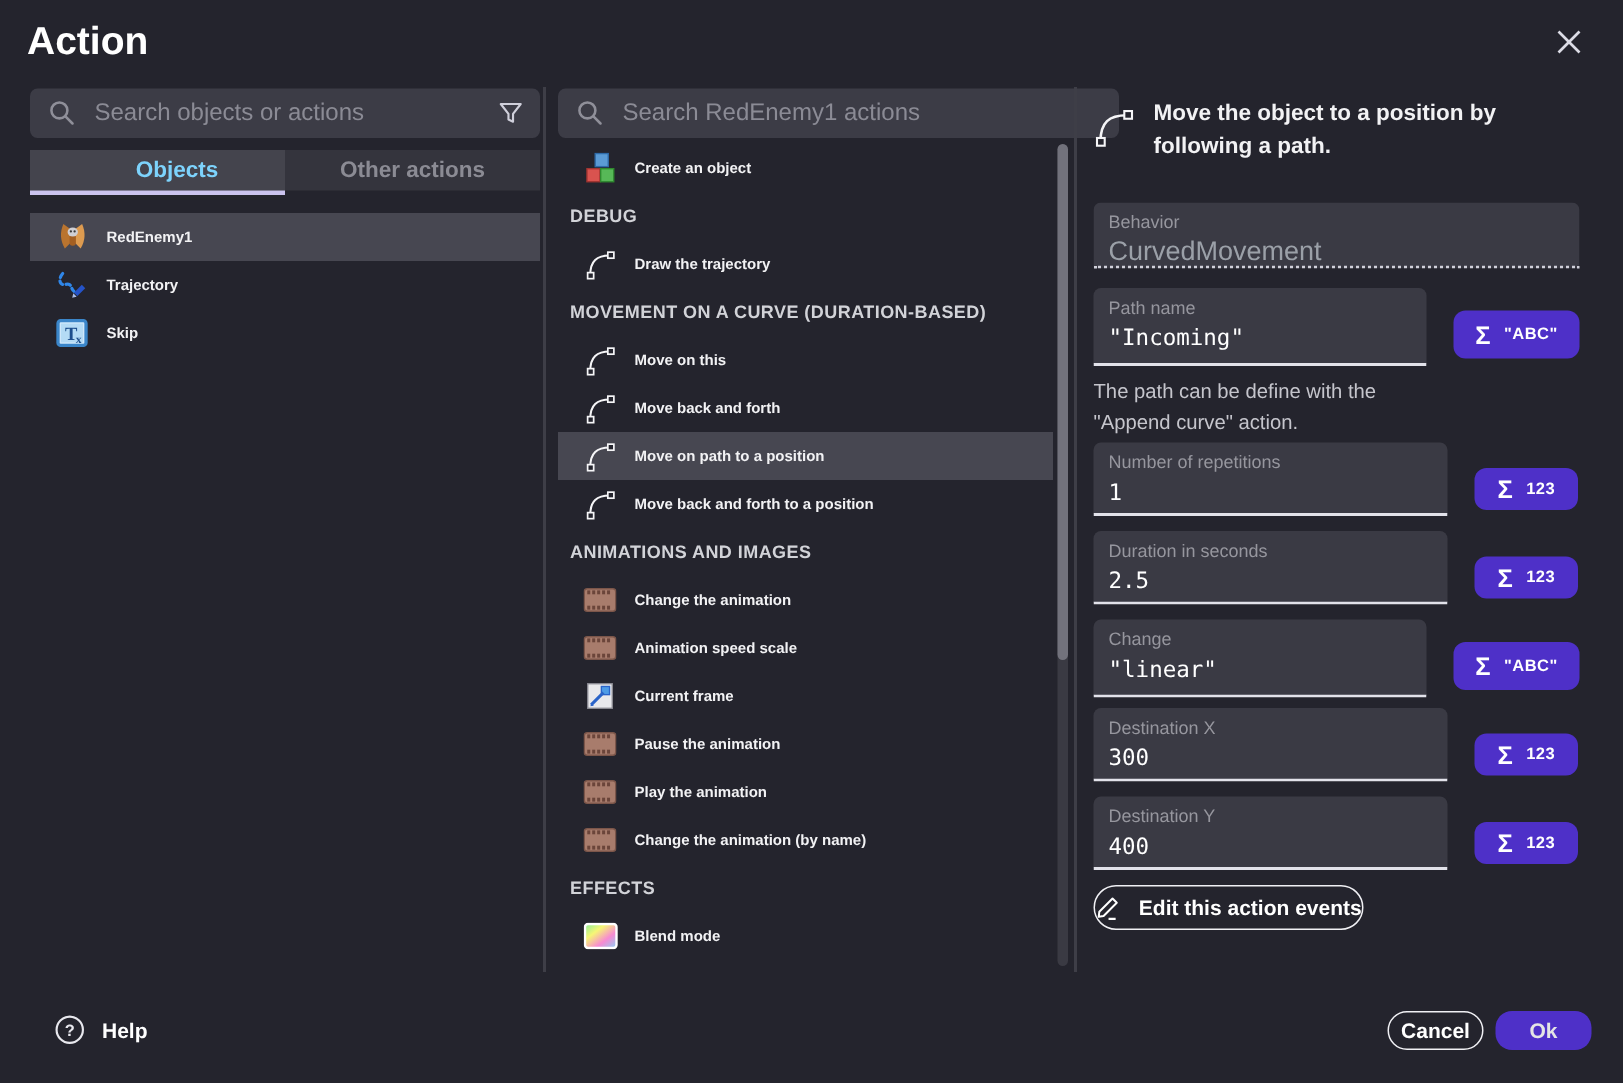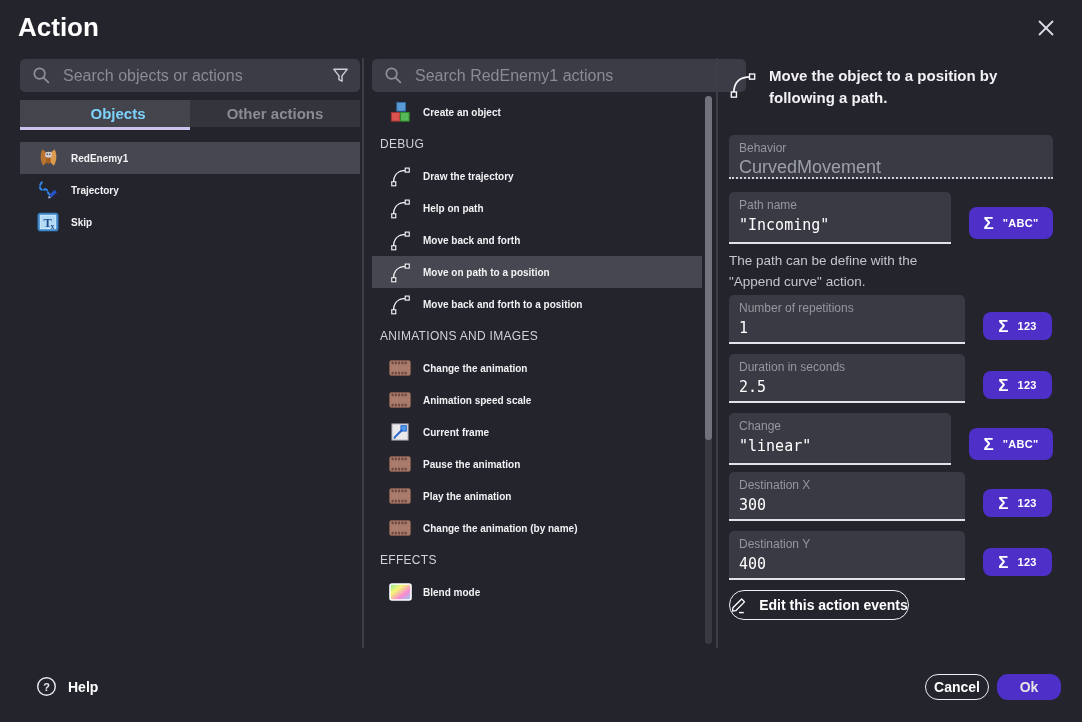--- a/index.html
+++ b/index.html
@@ -23,21 +23,21 @@
   .tab.active { background:#44444d; color:#7dd3fc;padding-left:26px; }
   .tab.active::after { content:""; position:absolute; left:0; bottom:-3px; width:100%; height:3px; background:#cbc3ee; }
 
   
   .left-list { position:absolute; left:20px; top:142px; width:340px; }
   .mid-list { position:absolute; left:372px; top:96px; width:330px; }
   .row { height:32px; display:flex; align-items:center; padding-left:16px; cursor:pointer; }
   .row.selected { background:#474751; }
   .row .ric { width:24px; height:24px; display:flex; align-items:center; justify-content:center; margin-right:11px; flex:none; }
   .row .rlabel { font-size:10px; font-weight:bold; color:#f2f2f4; white-space:nowrap; }
-  .sect { height:32px; display:flex; align-items:center; padding-left:8px; font-size:12px; font-weight:normal; letter-spacing:0.3px; color:#d2d3d8; }
+  .sect { height:32px; display:flex; align-items:center; padding-left:8px; font-size:12px; font-weight:bold; letter-spacing:0.3px; color:#d2d3d8; }
 
   .vdivider { position:absolute; top:58px; width:2px; height:590px; background:#3e3e47; }
 
   
   .sb-track { position:absolute; left:705px; top:96px; width:7px; height:548px; background:#3a3a43; border-radius:4px; }
   .sb-thumb { position:absolute; left:0; top:0; width:7px; height:344px; background:#72727c; border-radius:4px; cursor:pointer; }
 
   
   .rpanel { position:absolute; left:729px; top:60px; width:324px; height:590px; }
   .desc { position:absolute; left:0; top:5px; display:flex; }
@@ -166,29 +166,30 @@
       <div class="row">
         <span class="ric">
           <svg width="21" height="21" viewBox="0 0 24 24">
             <path d="M4 20 C4 9 9 5 19 5" fill="none" stroke="#f5f5f7" stroke-width="1.6"></path>
             <rect x="2" y="18" width="4.6" height="4.6" fill="#24242d" stroke="#f5f5f7" stroke-width="1.3"></rect>
             <rect x="17.4" y="2.4" width="4.6" height="4.6" fill="#24242d" stroke="#f5f5f7" stroke-width="1.3"></rect>
           </svg>
         </span>
         <span class="rlabel">Draw the trajectory</span>
       </div>
+      <div class="sect">MOVEMENT ON A CURVE (DURATION-BASED)</div>
       <div class="row">
         <span class="ric">
           <svg width="21" height="21" viewBox="0 0 24 24">
             <path d="M4 20 C4 9 9 5 19 5" fill="none" stroke="#f5f5f7" stroke-width="1.6"></path>
             <rect x="2" y="18" width="4.6" height="4.6" fill="#24242d" stroke="#f5f5f7" stroke-width="1.3"></rect>
             <rect x="17.4" y="2.4" width="4.6" height="4.6" fill="#24242d" stroke="#f5f5f7" stroke-width="1.3"></rect>
           </svg>
         </span>
-        <span class="rlabel">Help on path</span>
+        <span class="rlabel">Move on this</span>
       </div>
       <div class="row">
         <span class="ric">
           <svg width="21" height="21" viewBox="0 0 24 24">
             <path d="M4 20 C4 9 9 5 19 5" fill="none" stroke="#f5f5f7" stroke-width="1.6"></path>
             <rect x="2" y="18" width="4.6" height="4.6" fill="#24242d" stroke="#f5f5f7" stroke-width="1.3"></rect>
             <rect x="17.4" y="2.4" width="4.6" height="4.6" fill="#24242d" stroke="#f5f5f7" stroke-width="1.3"></rect>
           </svg>
         </span>
         <span class="rlabel">Move back and forth</span>

